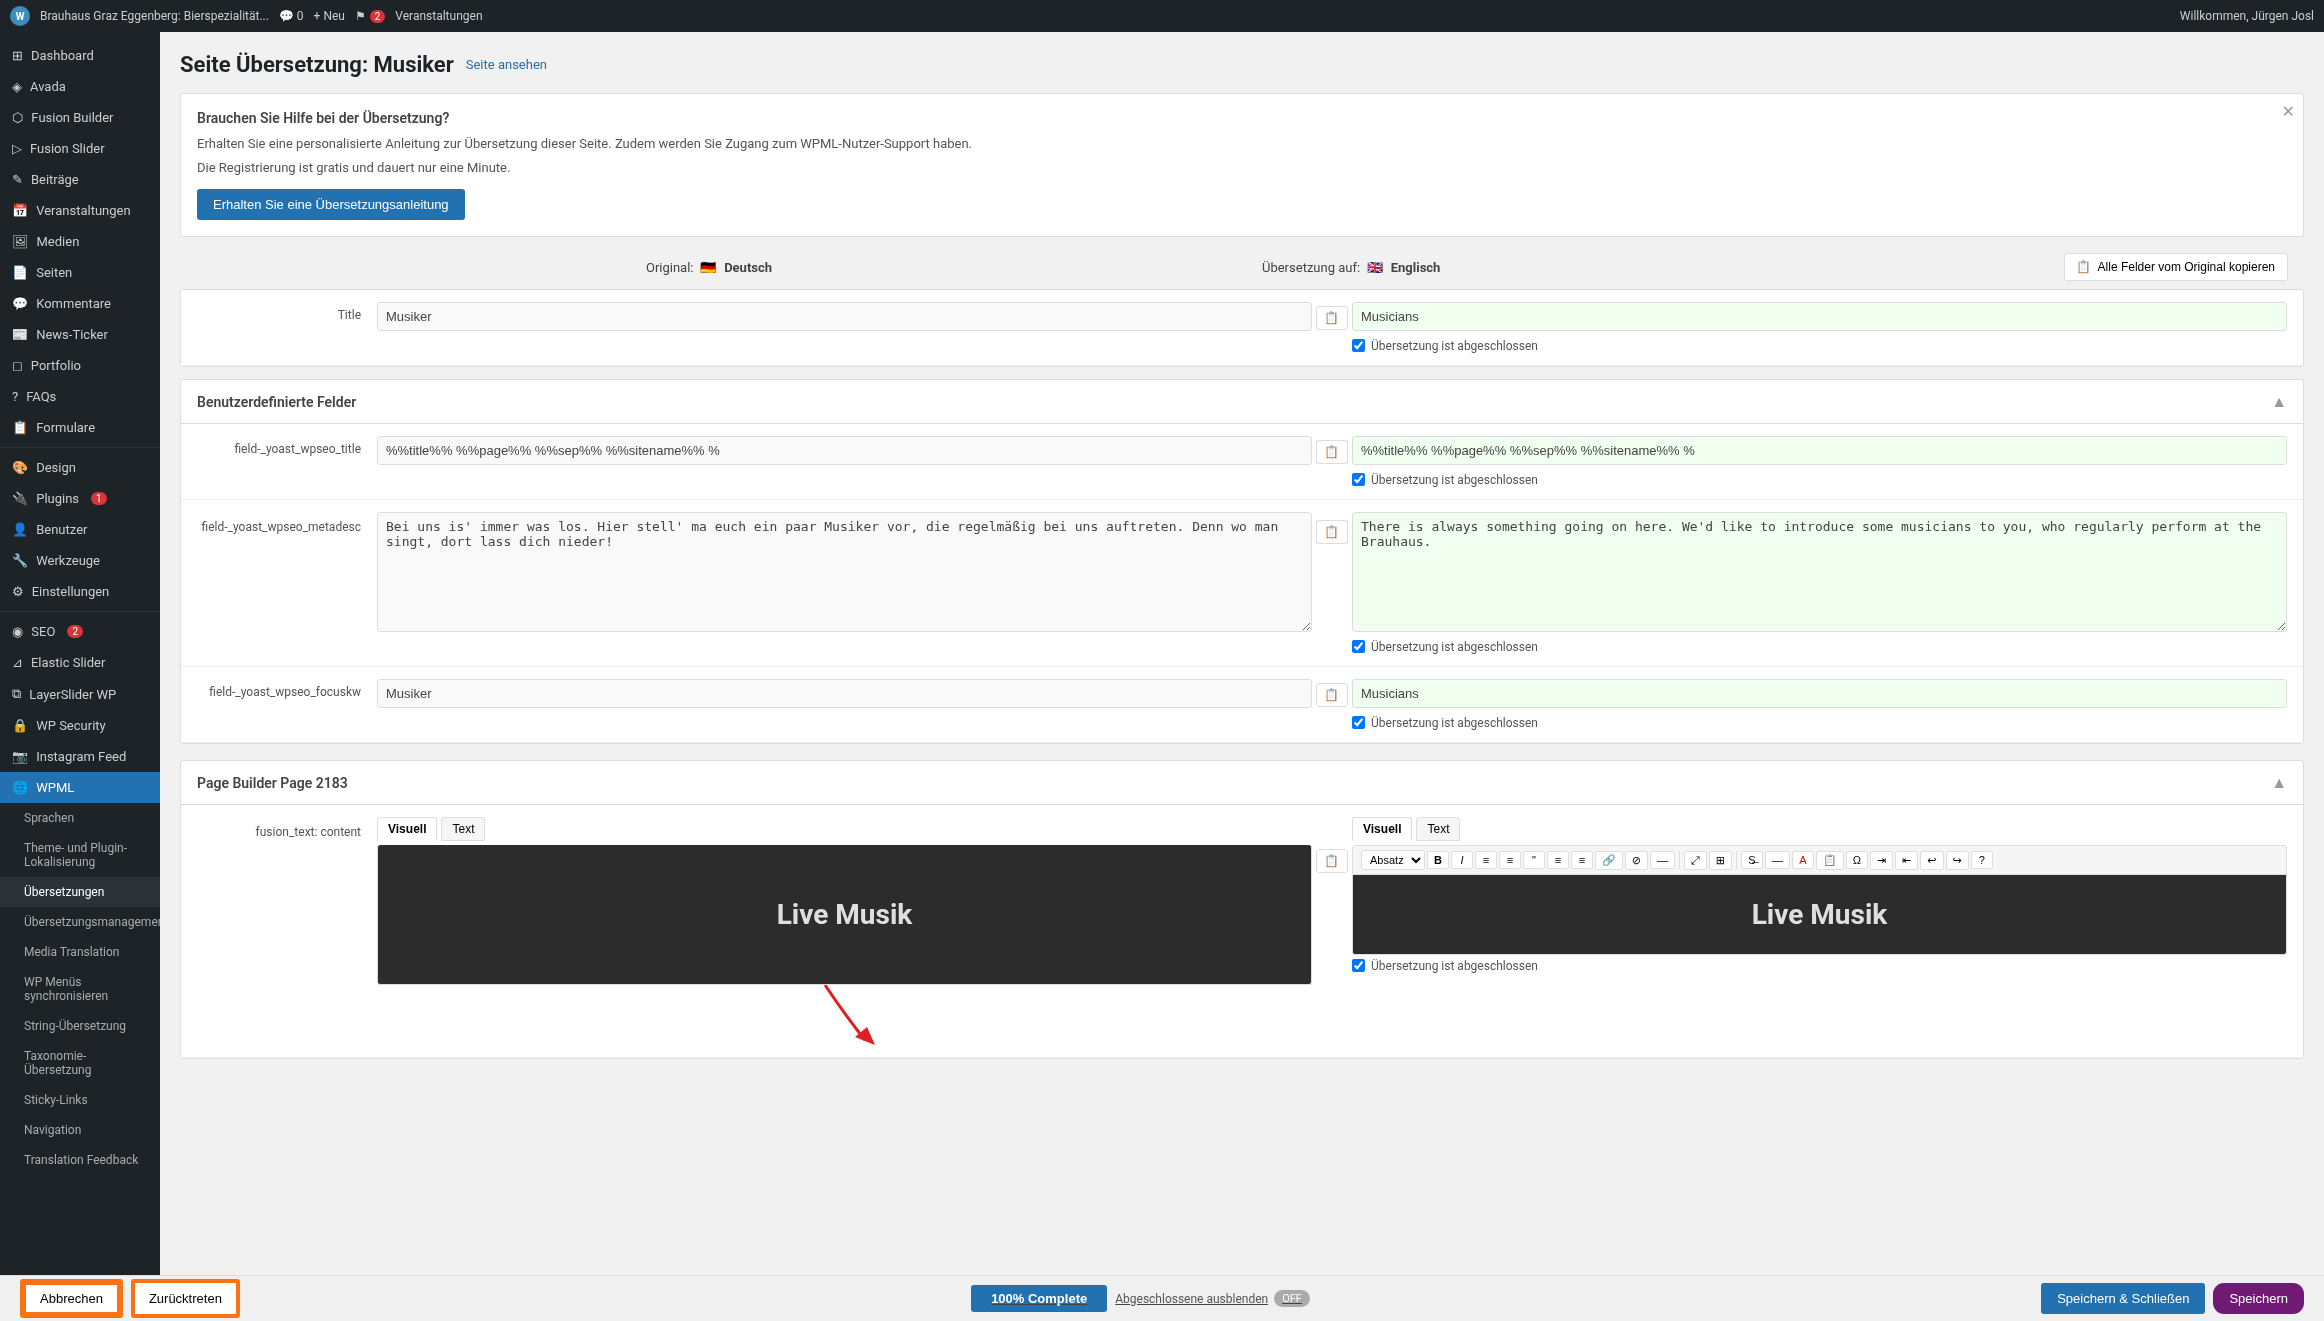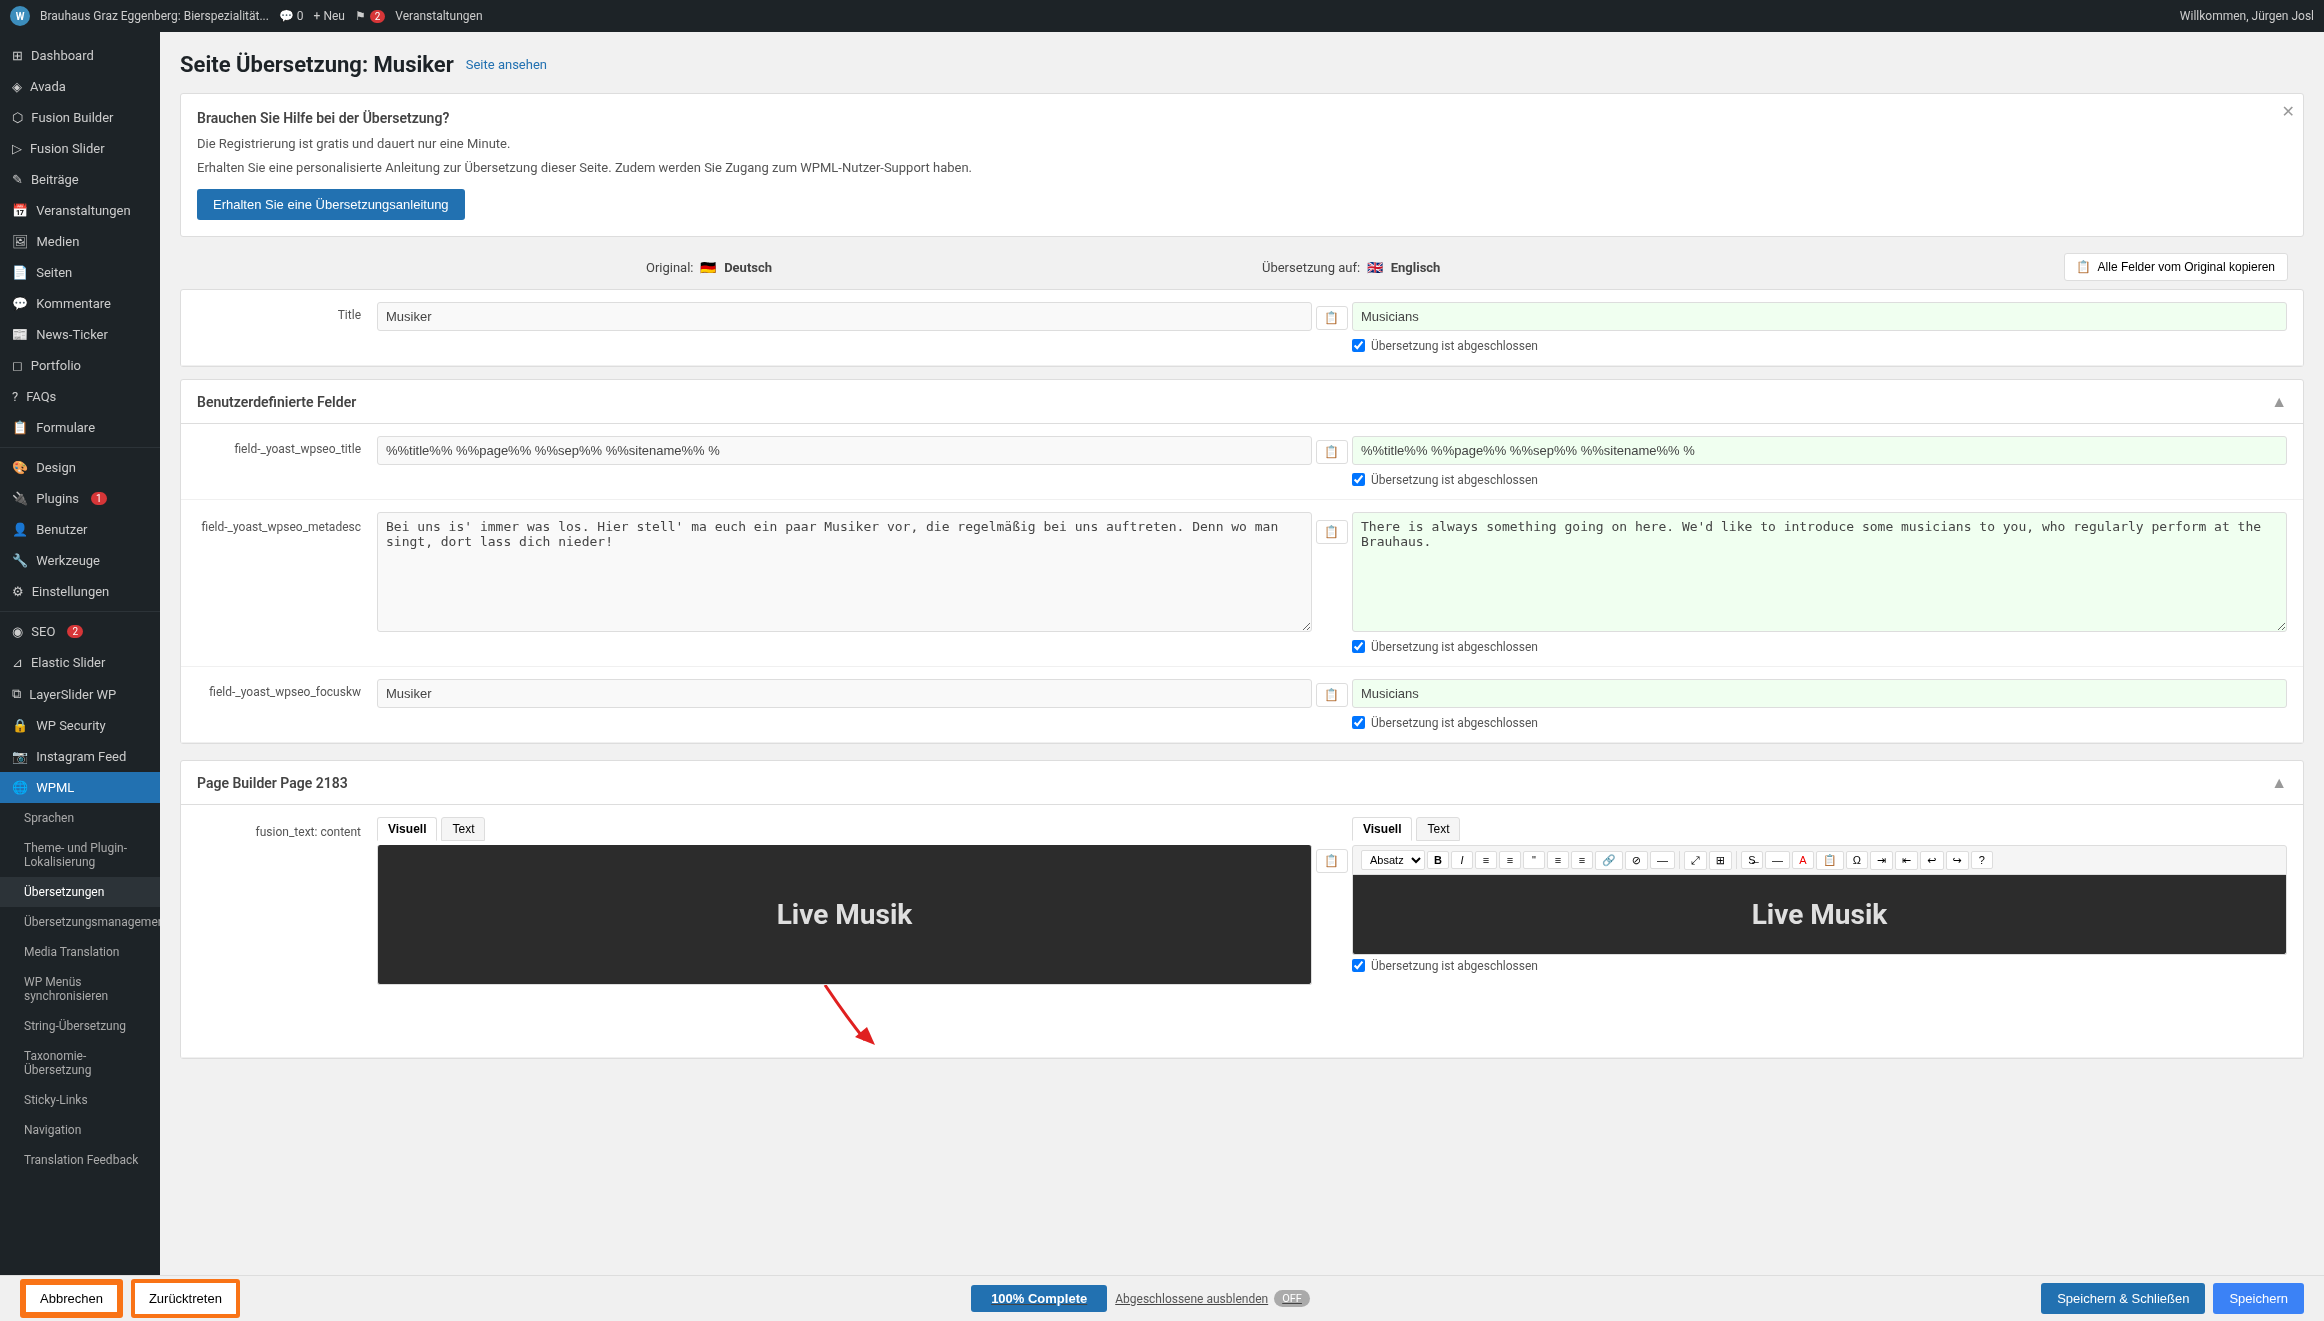--- a/index.html
+++ b/index.html
@@ -77,21 +77,21 @@
     .footer-bar { height: 46px; background: #f0f0f0; border-top: 1px solid #ddd; display: flex; align-items: center; justify-content: space-between; padding: 0 20px; flex-shrink: 0; }
     .footer-left { display: flex; gap: 8px; }
     .footer-center { display: flex; align-items: center; gap: 8px; text-decoration: underline; }
     .footer-right { display: flex; gap: 4px; }
     .btn-cancel { background: white; border: 6px solid #f97316; padding: 6px 14px; border-radius: 3px; cursor: pointer; font-size: 13px; }
     .btn-back { background: white; border: 4px solid #f97316; padding: 6px 14px; border-radius: 3px; cursor: pointer; font-size: 13px; }
     .progress-btn { background: #2271b1; color: white; border: none; padding: 6px 20px; border-radius: 3px; font-size: 13px; font-weight: 600; }
     .toggle-label { font-size: 12px; color: #555; display: flex; align-items: center; gap: 6px; }
     .toggle-off { background: #aaa; color: white; padding: 2px 8px; border-radius: 10px; font-size: 11px; }
     .btn-save-close { background: #2271b1; color: white; border: none; padding: 8px 16px; border-radius: 3px; cursor: pointer; font-size: 13px; }
-    .btn-save { background: #3b82f6; color: white; border: none; padding: 8px 16px; border-radius: 3px; cursor: pointer; font-size: 13px; margin-left: 4px; }
+    .btn-save { background: #701a75; color: white; border: none; padding: 8px 16px; border-radius: 11px; cursor: pointer; font-size: 13px; margin-left: 4px; }
 
     
     ::-webkit-scrollbar { width: 6px; }
     ::-webkit-scrollbar-track { background: #f1f1f1; }
     ::-webkit-scrollbar-thumb { background: #ccc; border-radius: 3px; }
   </style>
 </head>
 <body>
 
 <div class="top-bar">
@@ -248,22 +248,22 @@
   <div class="main-content">
 
     <div class="page-header">
       <h1 class="page-title">Seite Übersetzung: Musiker</h1>
       <a class="page-link" href="#">Seite ansehen</a>
     </div>
 
     <div class="notice-box">
       <span class="notice-close">✕</span>
       <h3>Brauchen Sie Hilfe bei der Übersetzung?</h3>
+      <p>Erhalten Sie eine personalisierte Anleitung zur Übersetzung dieser Seite. Zudem werden Sie Zugang zum WPML-Nutzer-Support haben.</p>
       <p>Die Registrierung ist gratis und dauert nur eine Minute.</p>
-      <p>Erhalten Sie eine personalisierte Anleitung zur Übersetzung dieser Seite. Zudem werden Sie Zugang zum WPML-Nutzer-Support haben.</p>
       <button class="notice-btn">Erhalten Sie eine Übersetzungsanleitung</button>
     </div>
 
     <div style="display:grid; grid-template-columns:1fr 40px 1fr; align-items:center; margin-bottom:8px; padding:0 16px;">
       <div style="text-align:center;">
         <span>Original:</span>
         <span style="margin:0 4px;">🇩🇪</span>
         <strong>Deutsch</strong>
       </div>
       <div></div>

